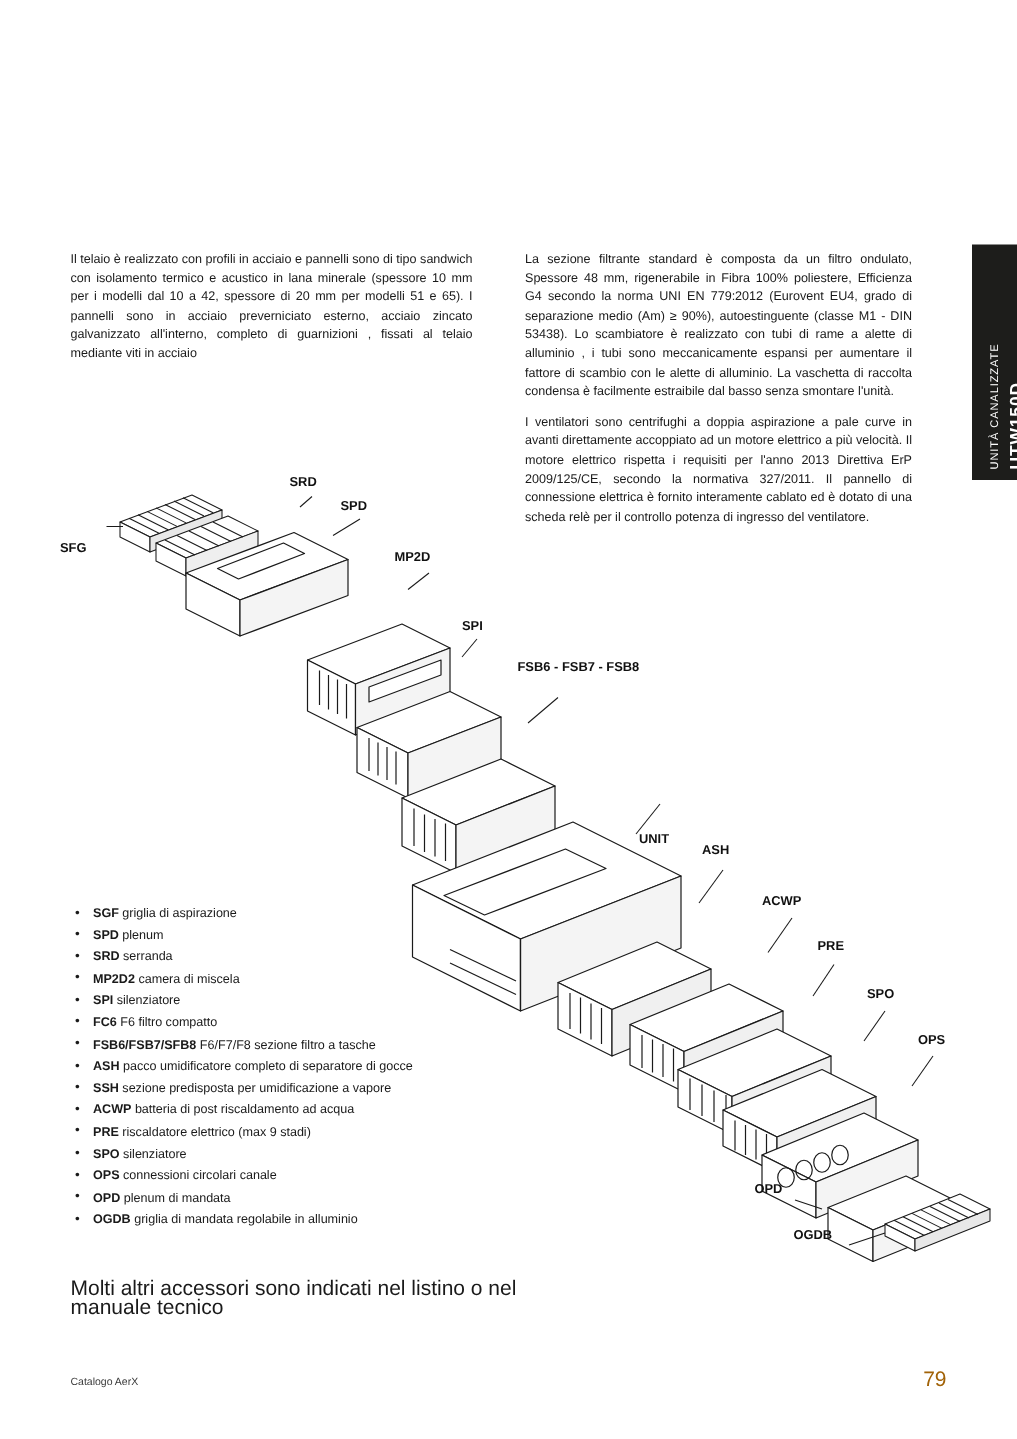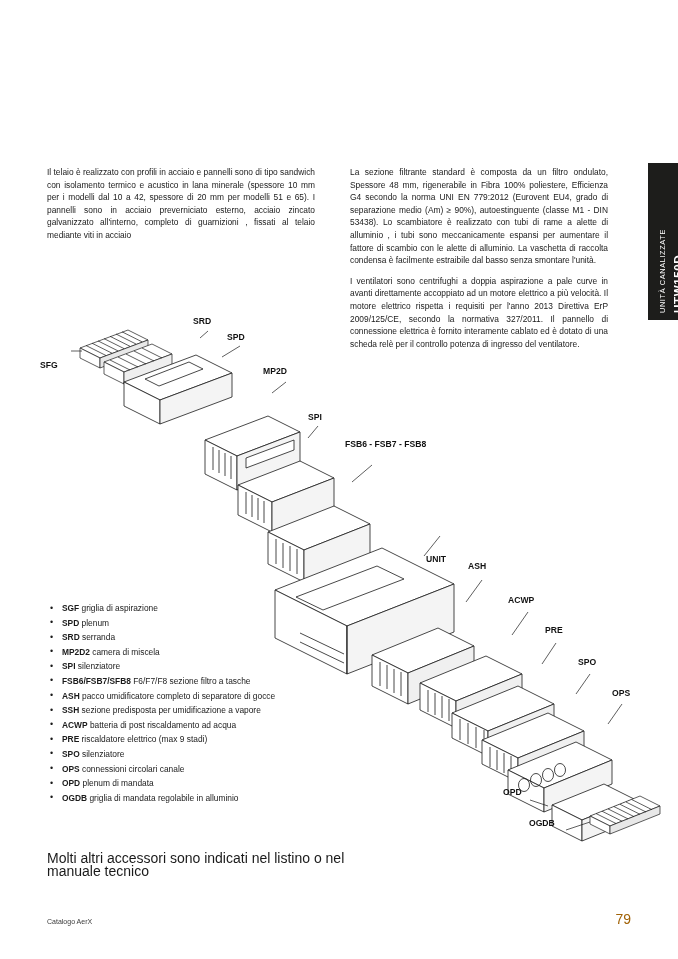--- a/index.html
+++ b/index.html
@@ -147,20 +147,21 @@
     <p>I ventilatori sono centrifughi a doppia aspirazione a pale curve in avanti direttamente accoppiato ad un motore elettrico a più velocità. Il motore elettrico rispetta i requisiti per l'anno 2013 Direttiva ErP 2009/125/CE, secondo la normativa 327/2011. Il pannello di connessione elettrica è fornito interamente cablato ed è dotato di una scheda relè per il controllo potenza di ingresso del ventilatore.</p>
   </div>
 
 
   <ul class="acc-list">
     <li><span class="acc-code">SGF</span> <span>griglia di aspirazione</span></li>
     <li><span class="acc-code">SPD</span> <span>plenum</span></li>
     <li><span class="acc-code">SRD</span> <span>serranda</span></li>
     <li><span class="acc-code">MP2D2</span> <span>camera di miscela</span></li>
     <li><span class="acc-code">SPI</span> <span>silenziatore</span></li>
+    <li><span class="acc-code">FC6</span> <span>F6 filtro compatto</span></li>
     <li><span class="acc-code">FSB6/FSB7/SFB8</span> <span>F6/F7/F8 sezione filtro a tasche</span></li>
     <li><span class="acc-code">ASH</span> <span>pacco umidificatore completo di separatore di gocce</span></li>
     <li><span class="acc-code">SSH</span> <span>sezione predisposta per umidificazione a vapore</span></li>
     <li><span class="acc-code">ACWP</span> <span>batteria di post riscaldamento ad acqua</span></li>
     <li><span class="acc-code">PRE</span> <span>riscaldatore elettrico (max 9 stadi)</span></li>
     <li><span class="acc-code">SPO</span> <span>silenziatore</span></li>
     <li><span class="acc-code">OPS</span> <span>connessioni circolari canale</span></li>
     <li><span class="acc-code">OPD</span> <span>plenum di mandata</span></li>
     <li><span class="acc-code">OGDB</span> <span>griglia di mandata regolabile in alluminio</span></li>
   </ul>

